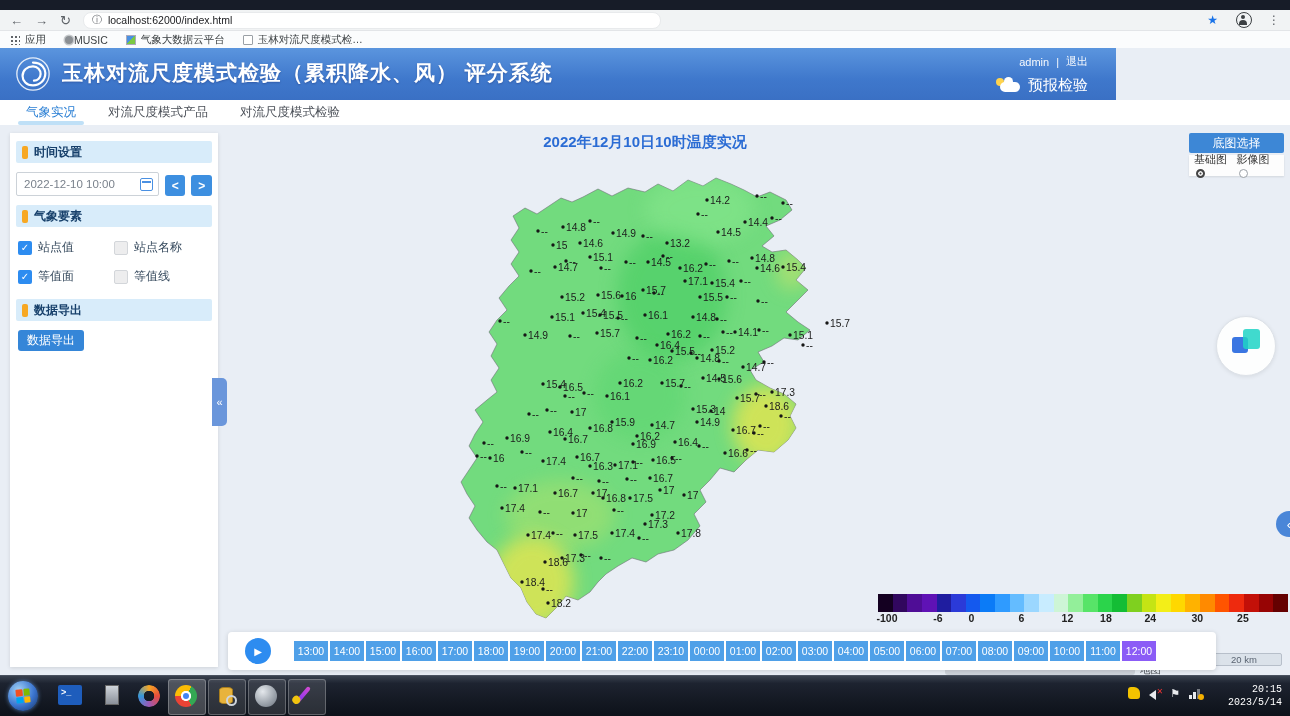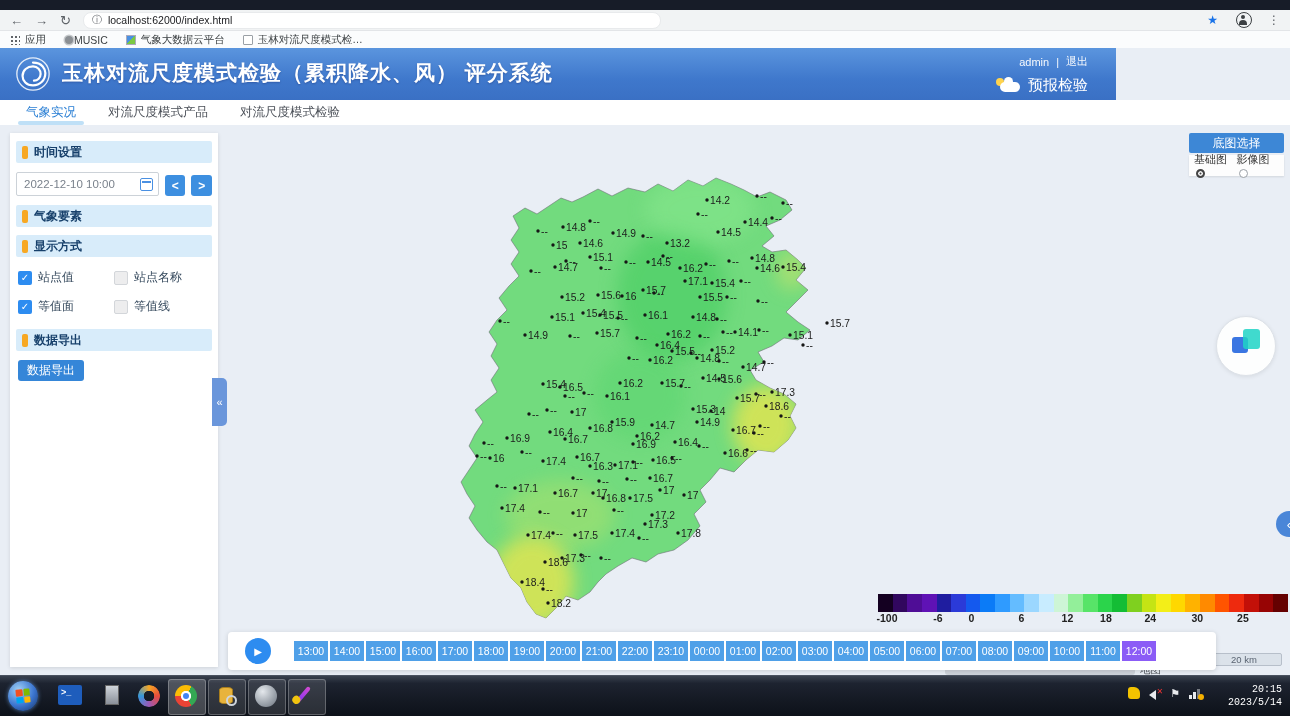--- a/index.html
+++ b/index.html
@@ -186,20 +186,21 @@
   </div>
 </div>
 
 <div class="abs pagetabs">
     <div class="ptab active">气象实况</div>
     <div class="ptab">对流尺度模式产品</div>
     <div class="ptab">对流尺度模式检验</div>
   </div>
 
 <div class="abs content">
+  <div class="map-title">2022年12月10日10时温度实况</div>
 
   <svg class="mapsvg" width="400" height="470" viewBox="440 165 400 470">
     <defs>
       <filter id="blurA" x="-50%" y="-50%" width="200%" height="200%">
           <feGaussianBlur stdDeviation="9"></feGaussianBlur>
         </filter>
       <clipPath id="mapclip">
           <use href="#mappoly"></use>
         </clipPath>
     </defs>
@@ -521,24 +522,20 @@
         <span class="val">2022-12-10 10:00</span>
         <i class="cal-icon"></i>
       </div>
       <div class="step-btn">&lt;</div>
       <div class="step-btn">&gt;</div>
     </div>
     <div class="sb-sec">
       <i class="sb-tag"></i>
       <span>气象要素</span>
     </div>
-    <div class="sb-sec">
-      <i class="sb-tag"></i>
-      <span>显示方式</span>
-    </div>
     <div class="chk-wrap">
         <label class="chk-item">
           <span class="chk-box on">✓</span>
           <span class="chk-lb">站点值</span>
         </label>
         <label class="chk-item">
           <span class="chk-box off"></span>
           <span class="chk-lb">站点名称</span>
         </label>
         <label class="chk-item">

